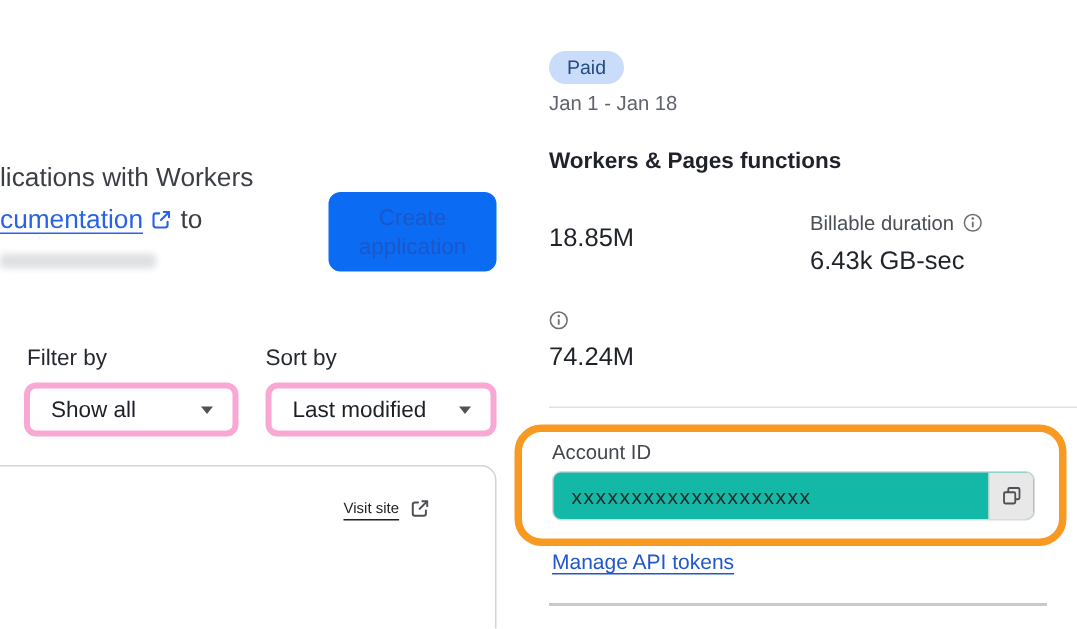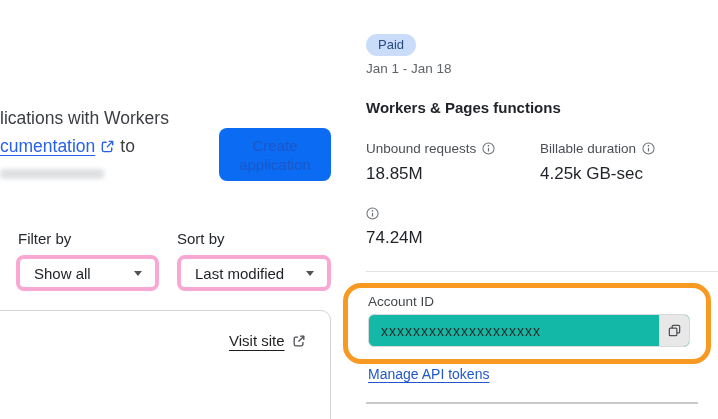--- a/index.html
+++ b/index.html
@@ -40,21 +40,21 @@
   }
   .select-filter { left:16px; width:143px; }
   .select-sort { left:177px; width:154px; }
   .caret { width:0; height:0; border-left:4.5px solid transparent; border-right:4.5px solid transparent; border-top:5.5px solid #4f5358; }
 
   .project-card {
     left:-14px; top:310px; width:345px; height:130px;
     border:1px solid #d4d4d4; border-radius:10px; background:#fff;
   }
   .visit-site-row { left:229px; top:332px; display:flex; align-items:center; gap:7px; }
-  .visit-site-link { font-size:15px; font-weight:500; color:#1f1f1f; text-decoration:underline; text-underline-offset:4px; cursor:pointer; }
+  .visit-site-link { font-size:10px; font-weight:500; color:#1f1f1f; text-decoration:underline; text-underline-offset:4px; cursor:pointer; }
 
   
   .acct-title-row { left:366px; top:34px; display:flex; align-items:center; gap:11px; }
   .acct-title { font-size:17.5px; font-weight:700; color:#1f2228; }
   .plan-badge {
     background:#c9ddfb; color:#274a7f; font-size:13px; font-weight:500;
     padding:3px 12px 4px; border-radius:12px;
   }
   .date-range { left:366px; top:61px; font-size:13.5px; color:#5f646b; }
   .functions-title { left:366px; top:99px; font-size:15px; font-weight:700; color:#1f2228; }
@@ -141,45 +141,35 @@
 
 <div class="abs acct-title-row">
   <span class="plan-badge">Paid</span>
 </div>
 
 <div class="abs date-range">Jan 1 - Jan 18</div>
 
 <div class="abs functions-title">Workers &amp; Pages functions</div>
 
 <div class="abs stat stat-0">
-  <div class="stat-label">
-    <span>Unbound requests</span>
-    <span class="info-icon">
-      <svg width="13" height="13" viewBox="0 0 14 14" fill="none">
-        <circle cx="7" cy="7" r="6" stroke="currentColor" stroke-width="1.1"></circle>
-        <line x1="7" y1="6.3" x2="7" y2="10.2" stroke="currentColor" stroke-width="1.3"></line>
-        <circle cx="7" cy="4" r="0.9" fill="currentColor"></circle>
-      </svg>
-    </span>
-  </div>
   <div class="stat-value">18.85M</div>
 </div>
 
 <div class="abs stat stat-1">
   <div class="stat-label">
     <span>Billable duration</span>
     <span class="info-icon">
       <svg width="13" height="13" viewBox="0 0 14 14" fill="none">
         <circle cx="7" cy="7" r="6" stroke="currentColor" stroke-width="1.1"></circle>
         <line x1="7" y1="6.3" x2="7" y2="10.2" stroke="currentColor" stroke-width="1.3"></line>
         <circle cx="7" cy="4" r="0.9" fill="currentColor"></circle>
       </svg>
     </span>
   </div>
-  <div class="stat-value">4.25k GB-sec</div>
+  <div class="stat-value">6.43k GB-sec</div>
 </div>
 
 <div class="abs stat stat-2">
   <div class="stat-label">
     <span class="info-icon">
       <svg width="13" height="13" viewBox="0 0 14 14" fill="none">
         <circle cx="7" cy="7" r="6" stroke="currentColor" stroke-width="1.1"></circle>
         <line x1="7" y1="6.3" x2="7" y2="10.2" stroke="currentColor" stroke-width="1.3"></line>
         <circle cx="7" cy="4" r="0.9" fill="currentColor"></circle>
       </svg>

